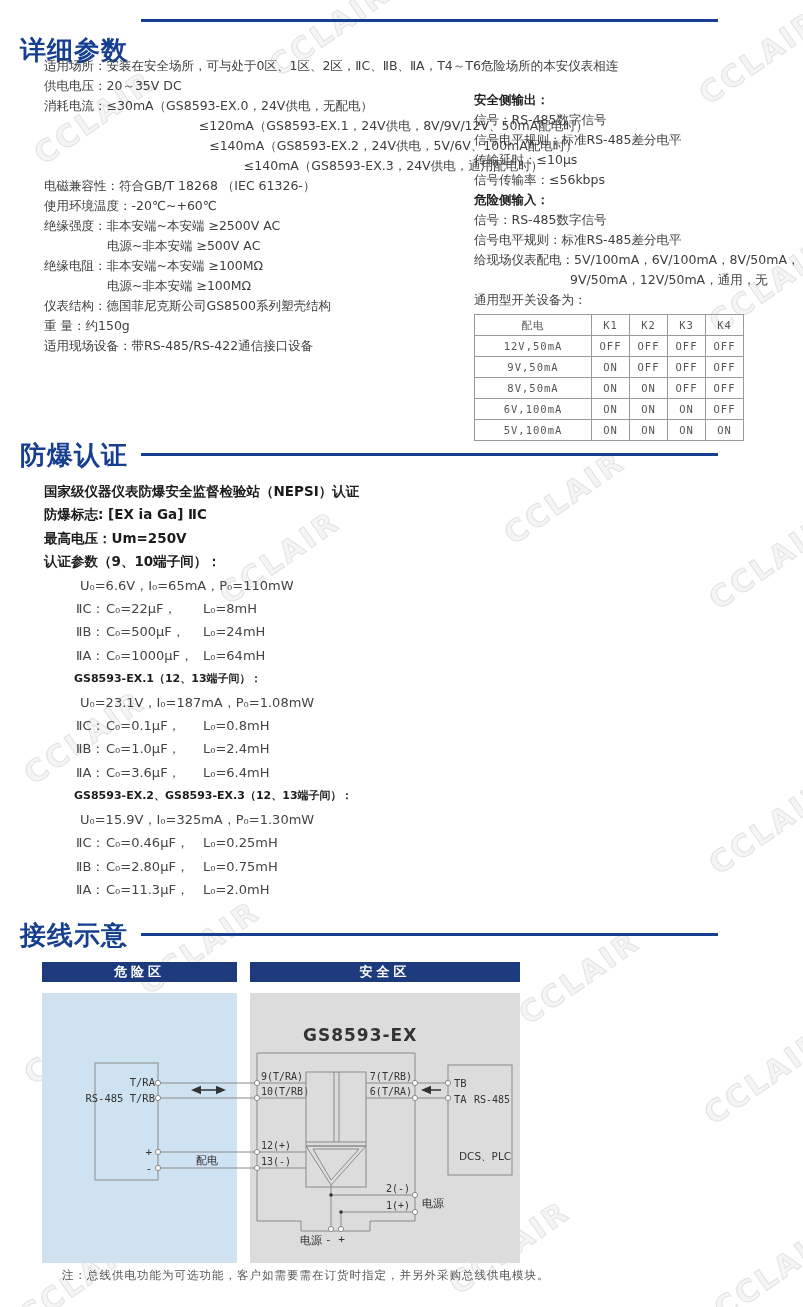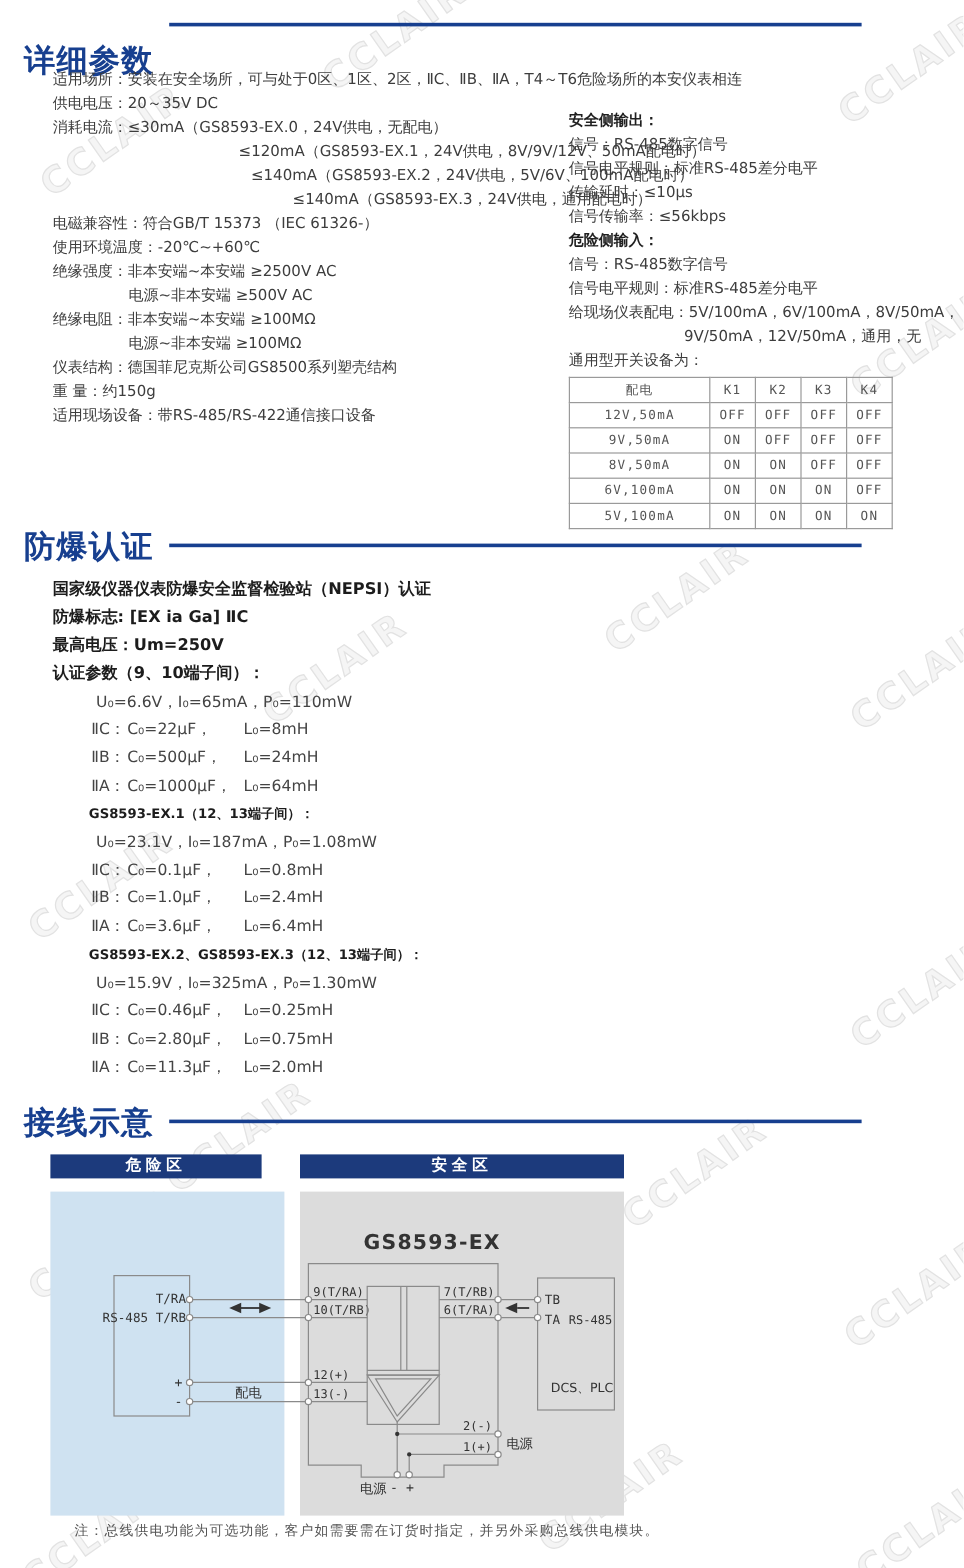--- a/index.html
+++ b/index.html
@@ -71,21 +71,21 @@
   <div class="sec-title" style="top:5px;margin-top:28px;">详细参数</div>
   <div class="rule" style="top:19px;"></div>
 
   <div class="col" style="left:44px;top:56px;width:650px;">
     <div>适用场所：安装在安全场所，可与处于0区、1区、2区，ⅡC、ⅡB、ⅡA，T4～T6危险场所的本安仪表相连</div>
     <div>供电电压：20～35V DC</div>
     <div>消耗电流：≤30mA（GS8593-EX.0，24V供电，无配电）</div>
     <div class="indent-a">≤120mA（GS8593-EX.1，24V供电，8V/9V/12V、50mA配电时）</div>
     <div class="indent-a">≤140mA（GS8593-EX.2，24V供电，5V/6V、100mA配电时）</div>
     <div class="indent-a">≤140mA（GS8593-EX.3，24V供电，通用配电时）</div>
-    <div>电磁兼容性：符合GB/T 15373 （IEC 61326-）</div>
+    <div>电磁兼容性：符合GB/T 18268 （IEC 61326-）</div>
     <div>使用环境温度：-20℃~+60℃</div>
     <div>绝缘强度：非本安端~本安端 ≥2500V AC</div>
     <div class="indent-b">电源~非本安端 ≥500V AC</div>
     <div>绝缘电阻：非本安端~本安端 ≥100MΩ</div>
     <div class="indent-b">电源~非本安端 ≥100MΩ</div>
     <div>仪表结构：德国菲尼克斯公司GS8500系列塑壳结构</div>
     <div>重 量：约150g</div>
     <div>适用现场设备：带RS-485/RS-422通信接口设备</div>
   </div>
 
@@ -187,21 +187,21 @@
       <span class="cl">ⅡB：</span><span class="cc">C₀=2.80μF，</span><span>L₀=0.75mH</span>
     </div>
     <div class="cert-row">
       <span class="cl">ⅡA：</span><span class="cc">C₀=11.3μF，</span><span>L₀=2.0mH</span>
     </div>
   </div>
 
   <div class="sec-title" style="top:918px;">接线示意</div>
   <div class="rule" style="top:933px;"></div>
 
-  <div class="zone-bar" style="left:42px;width:176px;">危险区</div>
+  <div class="zone-bar" style="left:42px;width:195px;">危险区</div>
   <div class="zone-bar" style="left:250px;width:270px;">安全区</div>
   <div id="panel-hazard" class="panel"></div>
   <div id="panel-safe" class="panel"></div>
 
   <svg id="wiring-svg" width="500" height="280" viewBox="0 0 500 280">
 
     <rect x="55" y="73" width="63" height="117" fill="none" stroke="#8a8a8a"></rect>
     <text x="115" y="96" font-size="10.5" text-anchor="end">T/RA</text>
     <text x="115" y="112" font-size="10.5" text-anchor="end">RS-485 T/RB</text>
     <text x="112" y="166" font-size="11" text-anchor="end">+</text>

